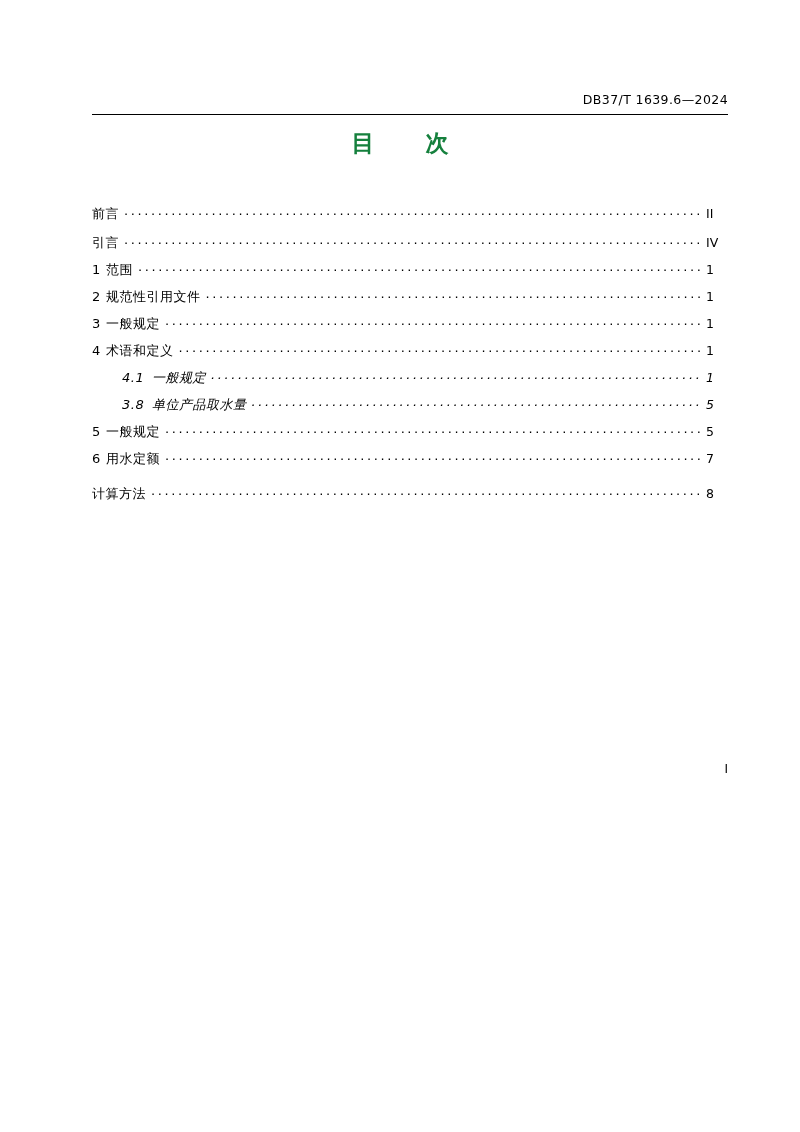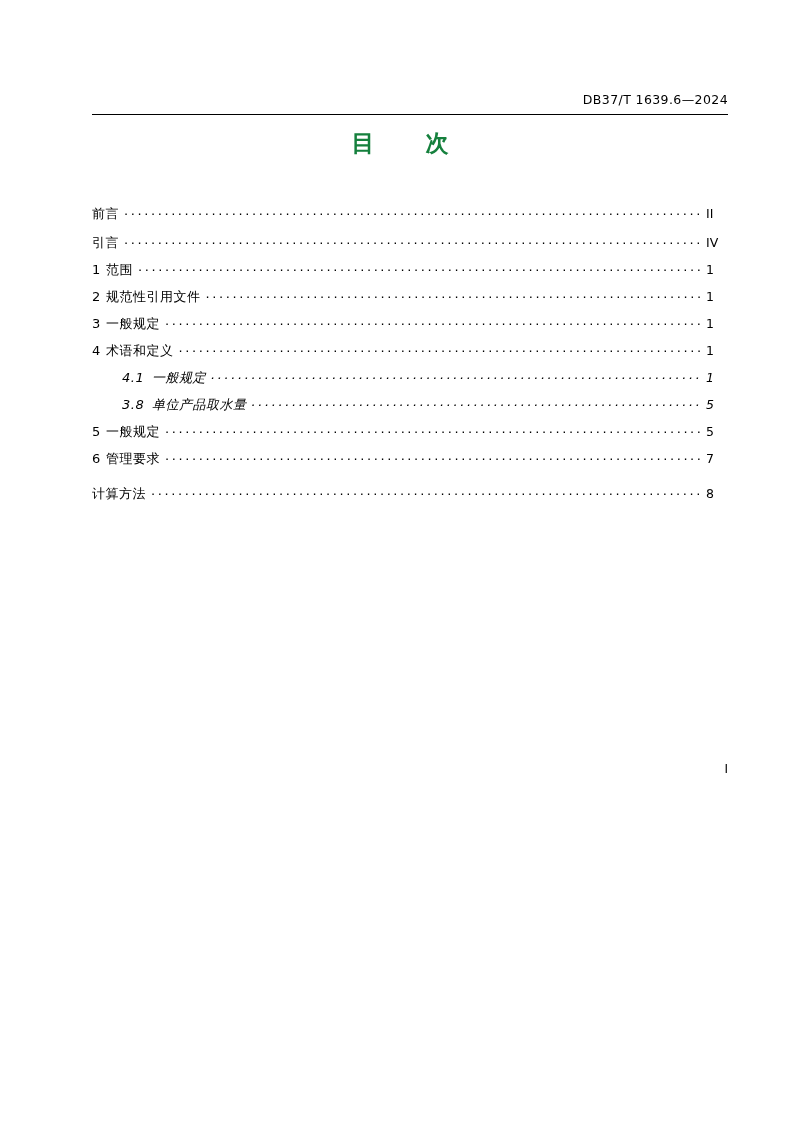--- a/index.html
+++ b/index.html
@@ -174,21 +174,21 @@
 
     <div class="toc-row">
       <span class="toc-label"><span class="toc-num">5</span></span>
       <span class="toc-label">一般规定</span>
       <span class="toc-dots">......................................................................................................</span>
       <span class="toc-page">5</span>
     </div>
 
     <div class="toc-row">
       <span class="toc-label"><span class="toc-num">6</span></span>
-      <span class="toc-label">管理要求</span>
+      <span class="toc-label">用水定额</span>
       <span class="toc-dots">......................................................................................................</span>
       <span class="toc-page">7</span>
     </div>
 
     <div class="spacer-sm"></div>
 
     <div class="toc-row">
       <span class="toc-label">计算方法</span>
       <span class="toc-dots">......................................................................................................</span>
       <span class="toc-page">8</span>

